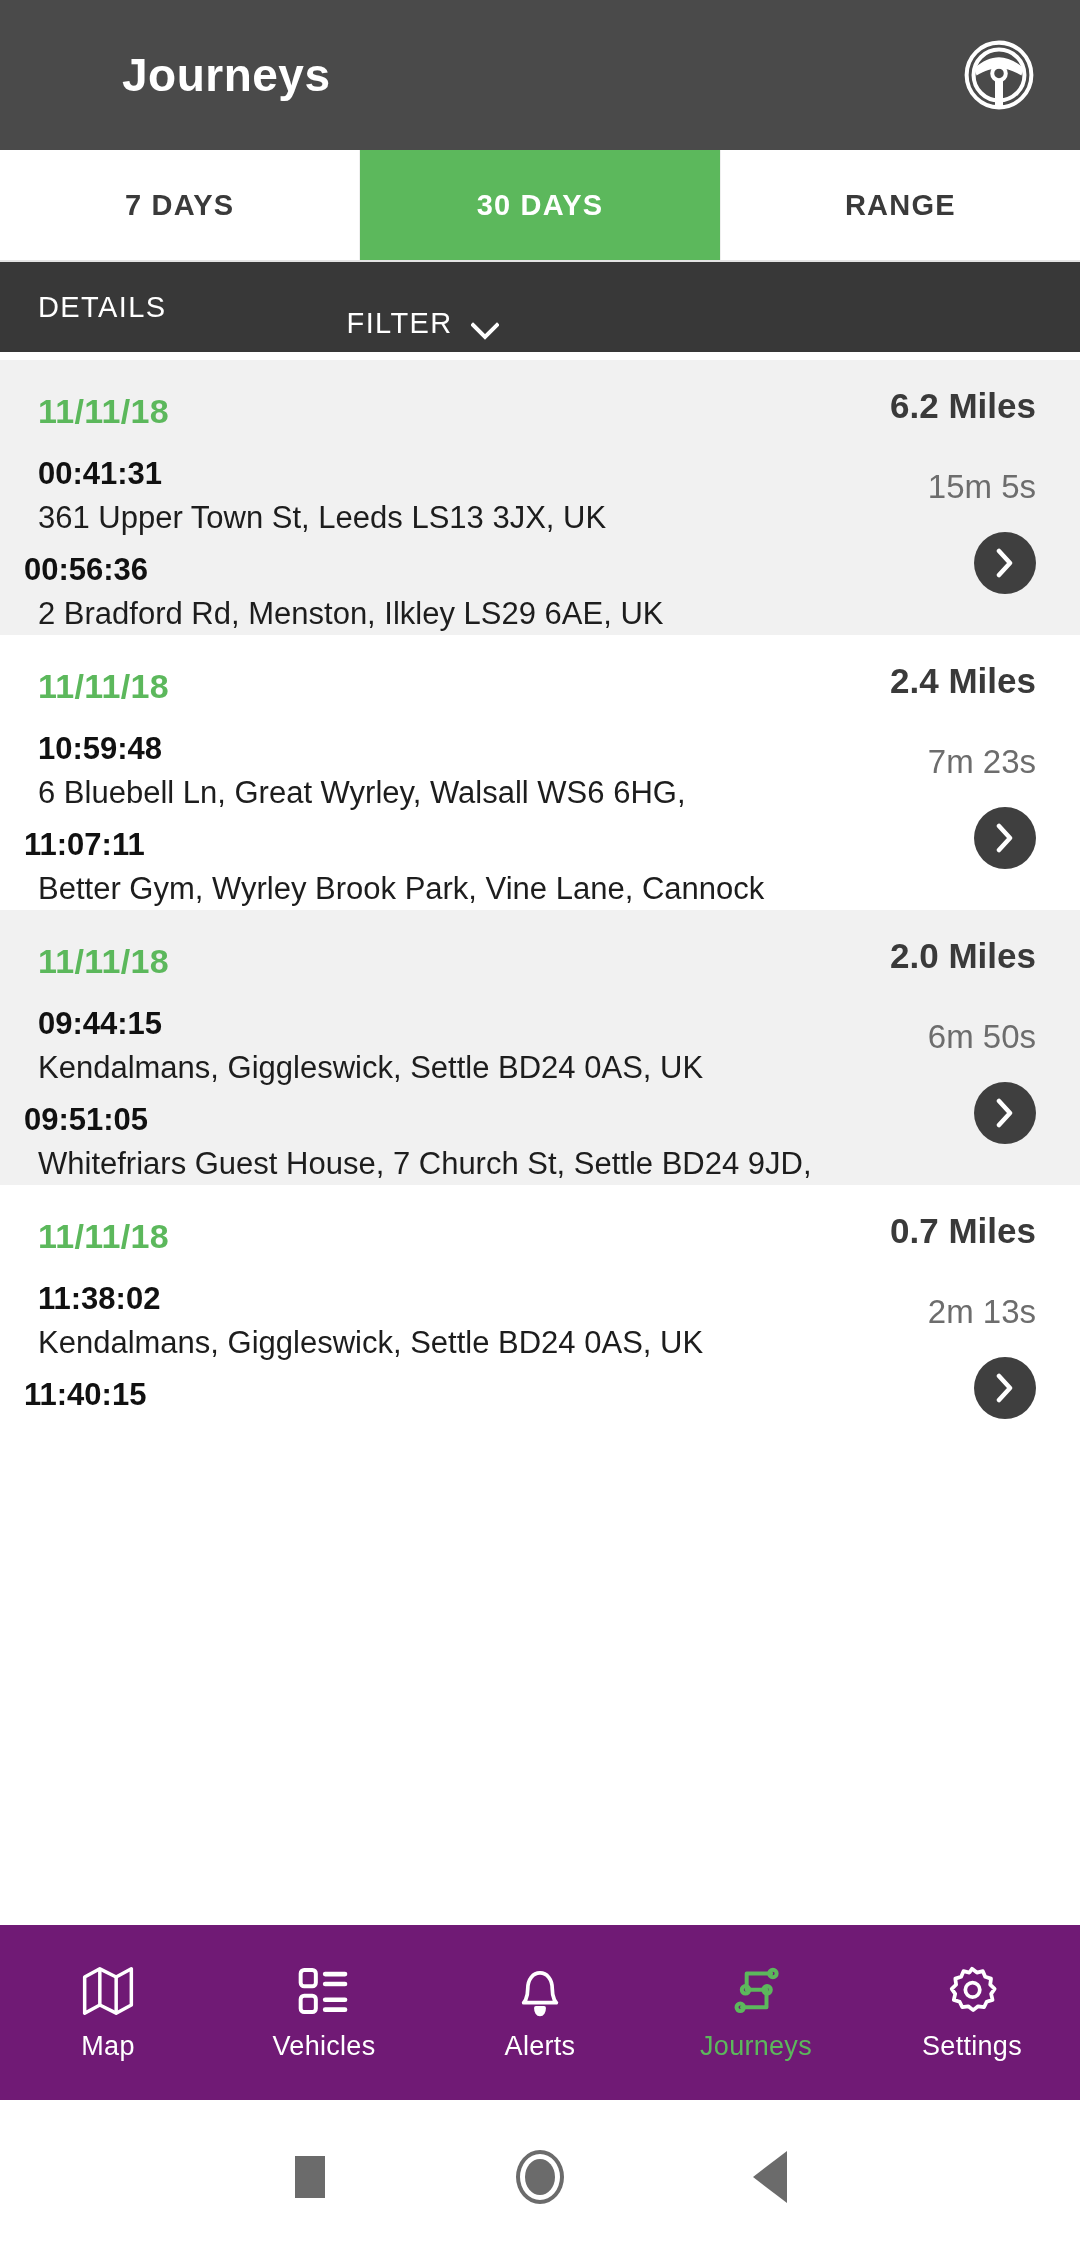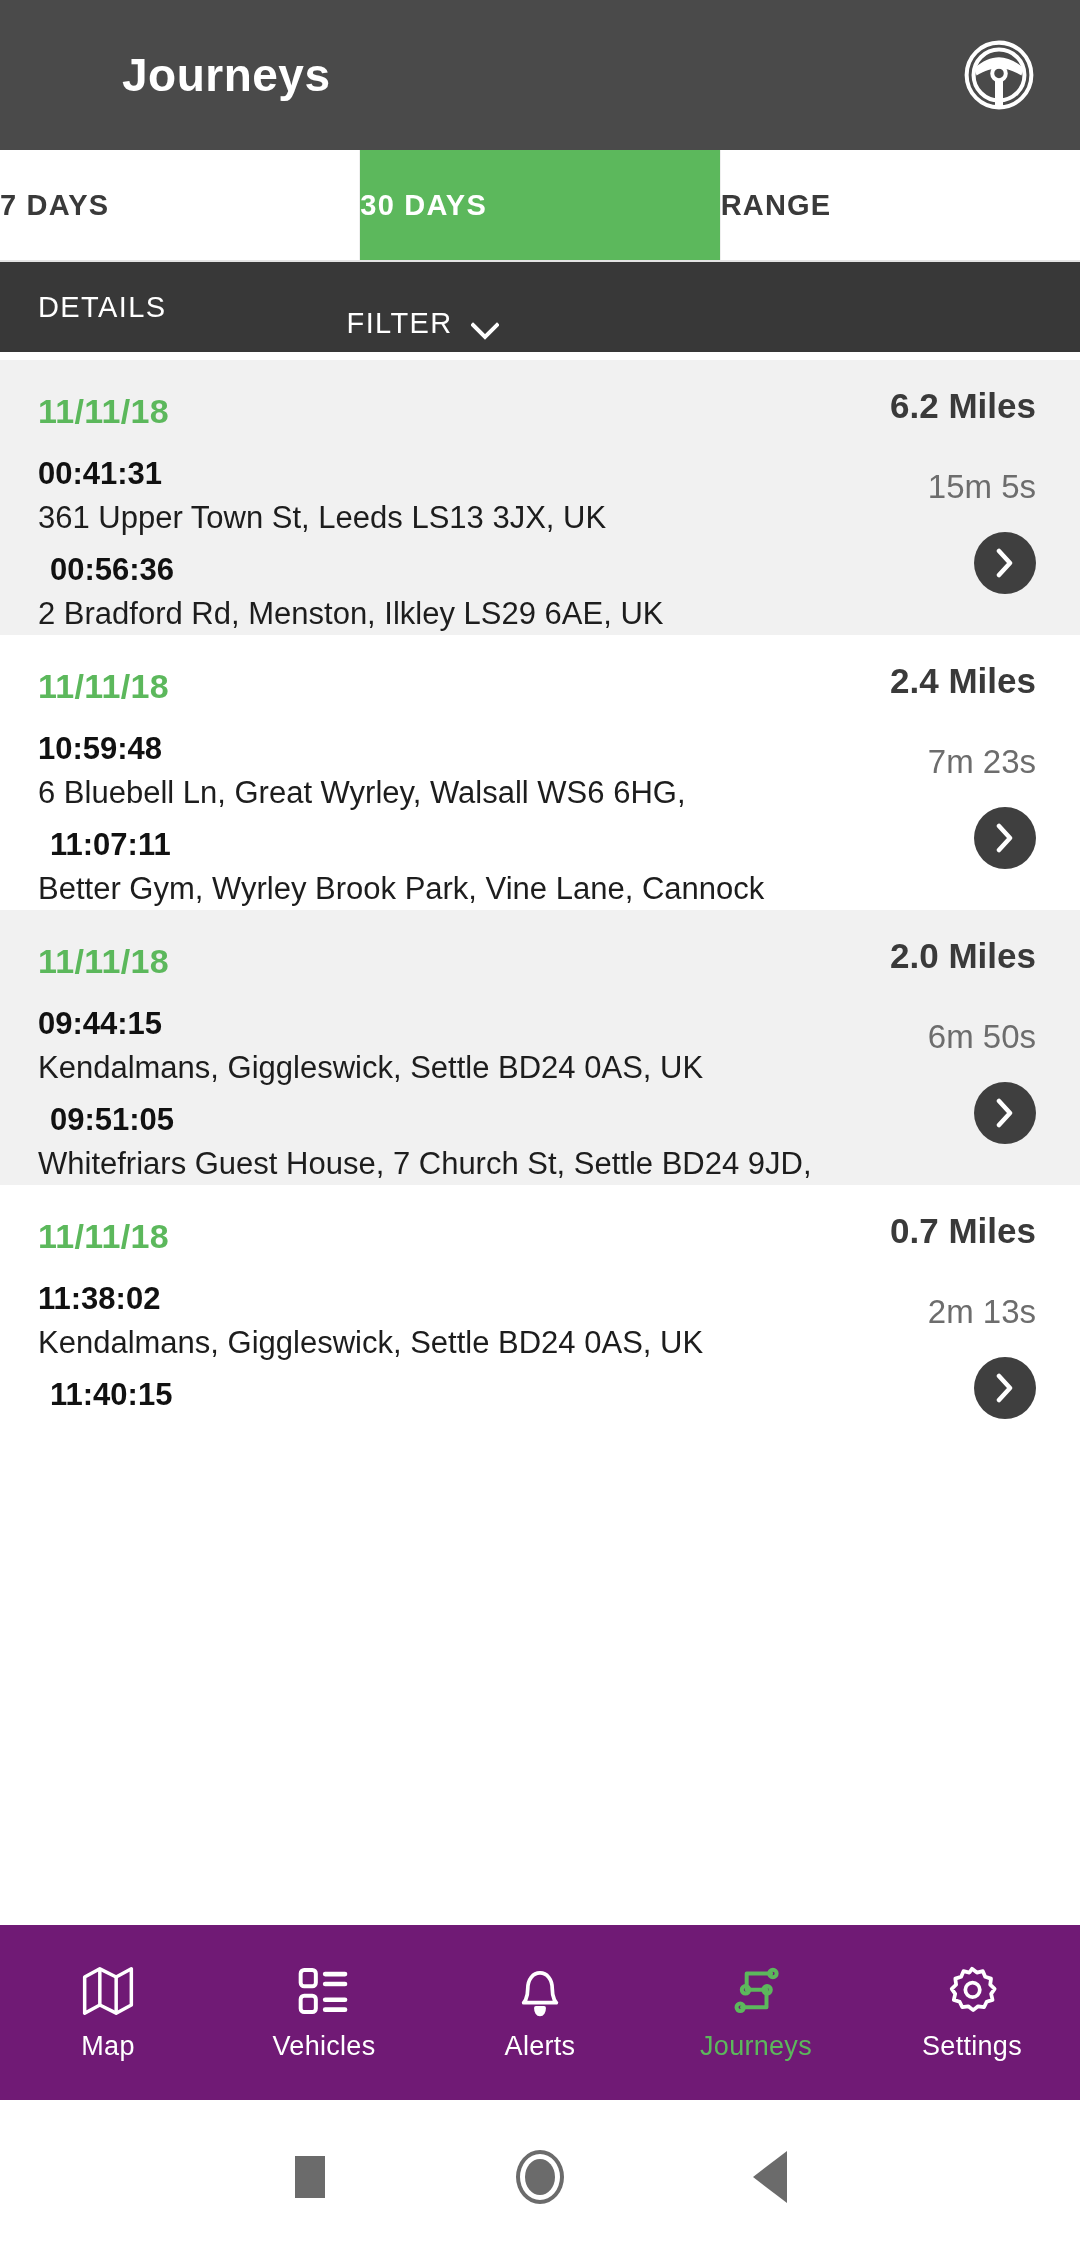--- a/index.html
+++ b/index.html
@@ -18,21 +18,21 @@
   }
   .appbar-title{
     color:#ffffff; font-size:46px; font-weight:bold; letter-spacing:.5px; flex:1;
   }
   .wheel-icon{ width:74px; height:74px; flex:0 0 74px; }
   .segbar{
     flex:0 0 112px; height:112px; display:flex; background:#ffffff;
     border-bottom:2px solid #e3e3e3;
   }
   .seg{
-    flex:1 1 0; display:flex; align-items:center; 
+    flex:1 1 0; display:flex; align-items:center; justify-content:center;
     font-size:29px; font-weight:bold; letter-spacing:1.2px; color:#3a3a3a;
     background:#ffffff; border-right:1px solid #efefef;
   }
   .seg:last-child{ border-right:none; }
   .seg.active{ background:#5cb85c; color:#ffffff; }
 
   
   .filterbar{
     flex:0 0 90px; height:90px; background:#383838;
     display:flex; align-items:center; color:#ffffff;
@@ -65,21 +65,21 @@
   }
   .j-start-time{
     position:absolute; left:38px; top:96px;
     color:#111111; font-size:31px; font-weight:bold;
   }
   .j-start-addr{
     position:absolute; left:38px; top:140px;
     color:#1d1d1d; font-size:31px; white-space:nowrap;text-align:center;
   }
   .j-end-time{
-    position:absolute; left:50px; top:192px;
+    position:absolute; left:24px; top:192px;
     color:#111111; font-size:31px; font-weight:bold;
   }
   .j-end-addr{
     position:absolute; left:38px; top:236px;
     color:#1d1d1d; font-size:31px; white-space:nowrap;
   }
   .j-arrow{
     position:absolute; right:44px; top:172px;
     width:62px; height:62px; border-radius:50%;
     background:#3f3f3f; display:flex; align-items:center; justify-content:center;

